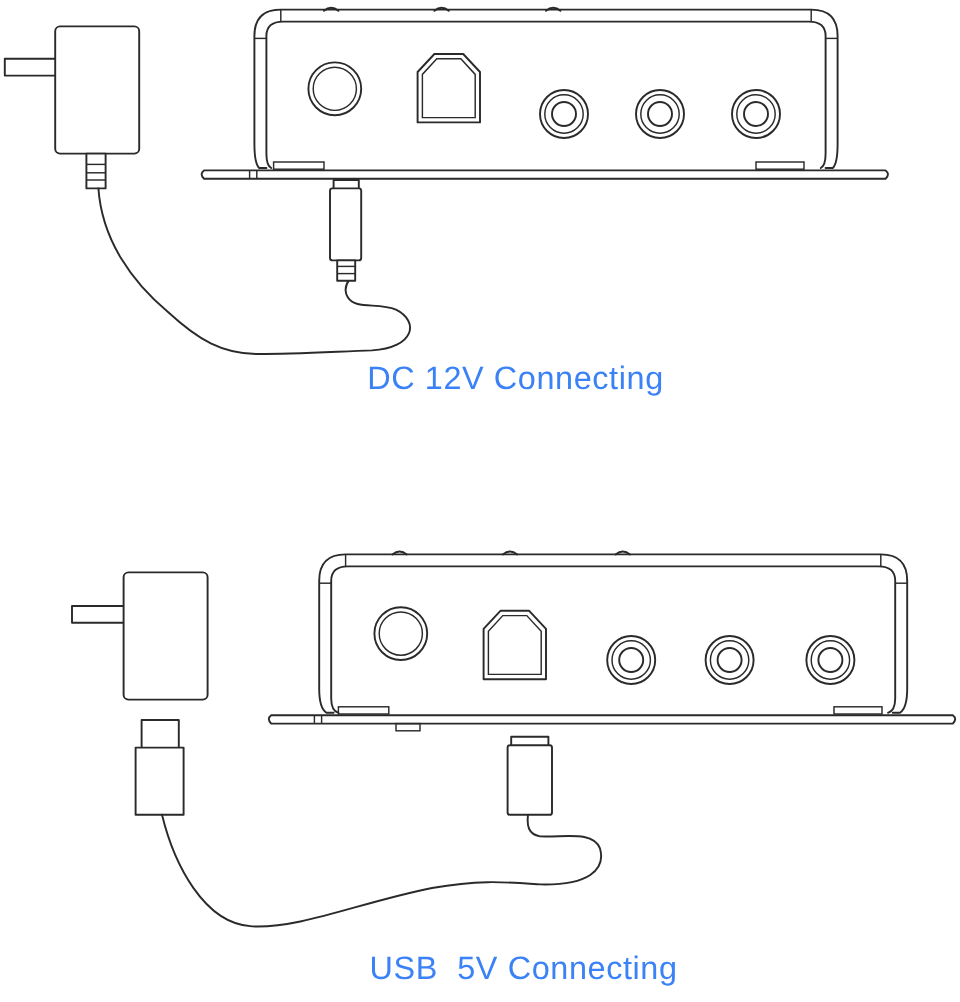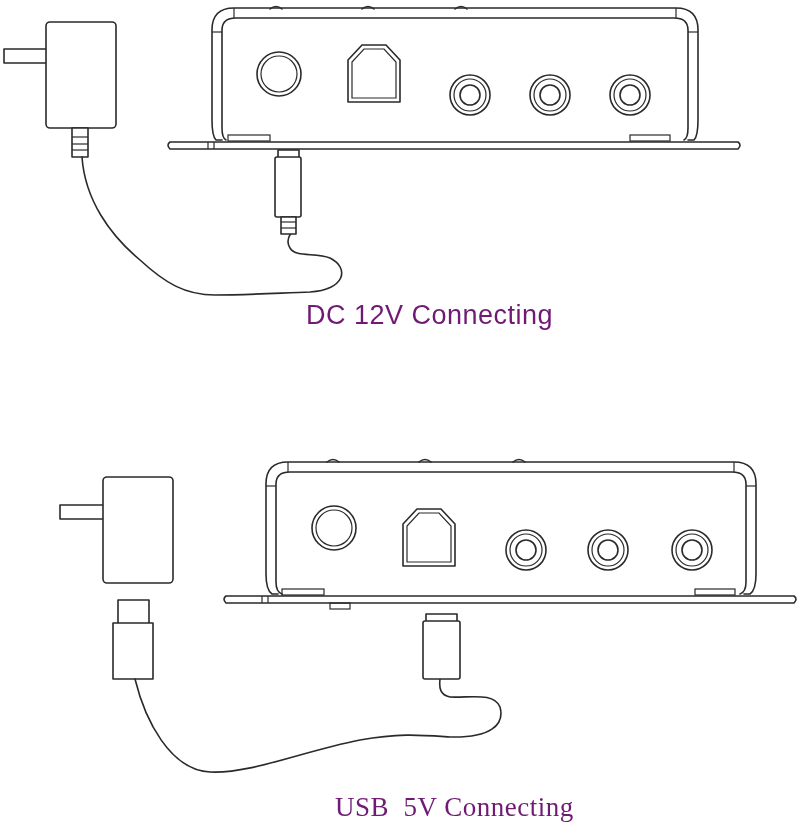--- a/index.html
+++ b/index.html
@@ -5,26 +5,26 @@
     html, body { margin: 0; padding: 0; background: #ffffff; }
     body { width: 800px; height: 835px; position: relative; overflow: hidden; }
     svg.dia { position: absolute; left: 0; top: 0; width: 800px; height: 835px; }
     svg .ln { fill: none; stroke: #2a2a2a; stroke-width: 1.6; stroke-linejoin: round; stroke-linecap: round; }
     svg .thin { fill: none; stroke: #2a2a2a; stroke-width: 1.2; }
     svg .wfill { fill: #ffffff; stroke: #2a2a2a; stroke-width: 1.6; stroke-linejoin: round; }
     .caption {
       position: absolute;
       font-family: "Liberation Sans", sans-serif;
       font-size: 27px;
-      color: #701a75;
+      color: #3b82f6;
       letter-spacing: 0.5px;
       white-space: pre;
     }
     #cap1 { left: 306px; top: 300px; }
-    #cap2 { left: 335px; top: 792px; font-family: Liberation Serif, serif; }
+    #cap2 { left: 308px; top: 792px; }
   </style>
 </head>
 <body>
 
 <svg class="dia" viewBox="0 0 800 835" xmlns="http://www.w3.org/2000/svg">
 
   <g>
 
     <g>
       <rect class="wfill" x="4" y="49" width="44" height="14"></rect>

